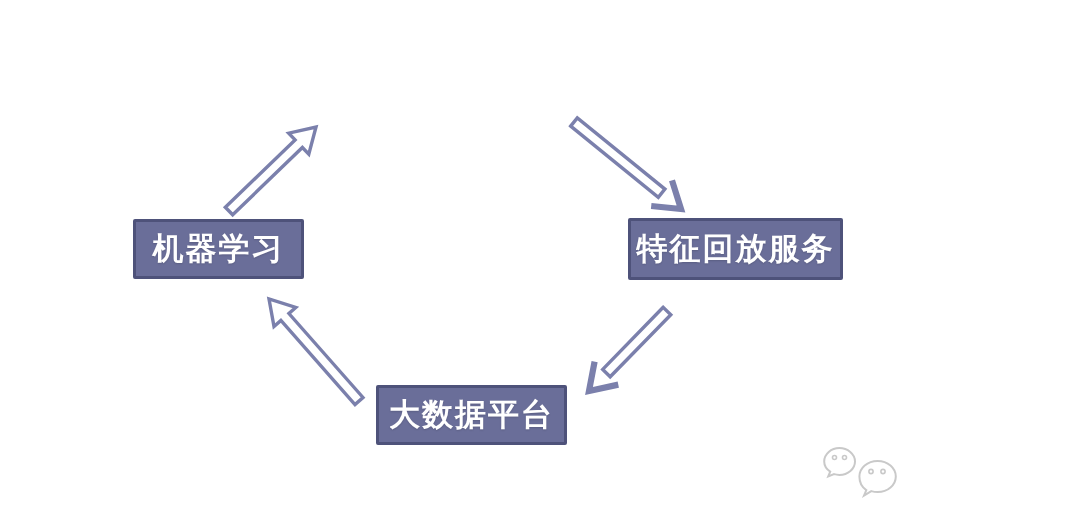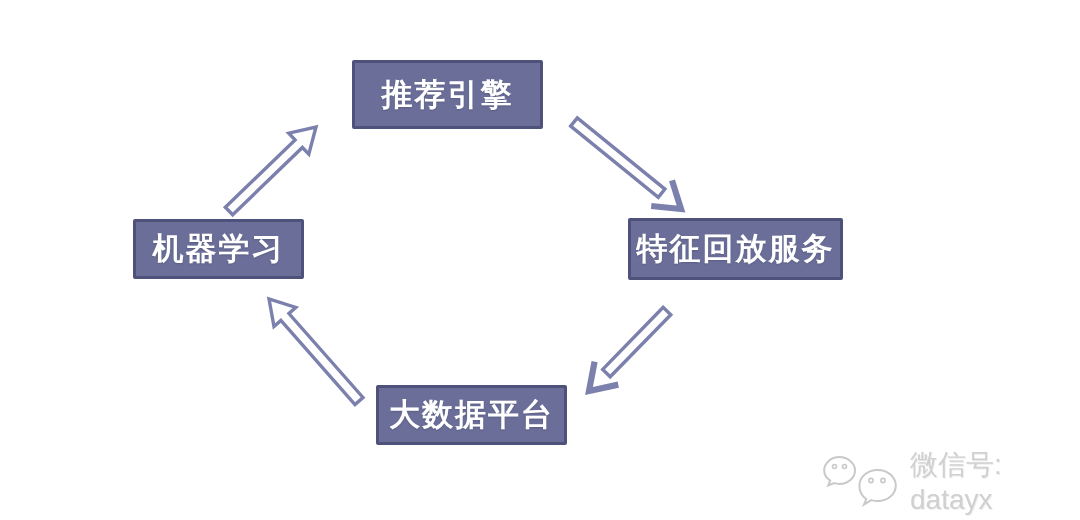--- a/index.html
+++ b/index.html
@@ -54,33 +54,31 @@
         <path d="M594.6 361.6 L589.0 391.0 L618.3 384.6" fill="none" stroke="#7b80ac" stroke-width="6.2" stroke-linejoin="miter"></path>
       </g>
       <g>
         <polygon points="363.0,397.5 288.9,313.5 295.8,307.4 269.0,299.0 274.0,326.6 280.9,320.5 355.0,404.5" fill="#ffffff" stroke="#7b80ac" stroke-width="3.4"></polygon>
       </g>
       <g>
         <polygon points="232.7,214.8 302.4,147.5 308.8,154.1 316.0,127.0 288.7,133.2 295.1,139.9 225.3,207.2" fill="#ffffff" stroke="#7b80ac" stroke-width="3.4"></polygon>
       </g>
     </svg>
 
-  <div class="node node-recommendation-engine">推荐引擎</div>
 
   <div class="node node-feature-replay-service">特征回放服务</div>
 
   <div class="node node-big-data-platform">大数据平台</div>
 
   <div class="node node-machine-learning">机器学习</div>
 
   <div class="watermark">
     <svg width="76" height="52" viewBox="0 0 76 52" xmlns="http://www.w3.org/2000/svg">
       <path d="M33 15.5c0 7.4-7 13.4-15.6 13.4c-1.9 0-3.7-.28-5.3-.78L6.2 30.5l2-4.9C4.6 23.2 2.2 19.6 2.2 15.5C2.2 8.1 9.2 2.1 17.4 2.1S33 8.1 33 15.5z" fill="#ffffff" stroke="#c9c9c9" stroke-width="2"></path>
       <circle cx="12.5" cy="11.5" r="2" fill="none" stroke="#c9c9c9" stroke-width="1.6"></circle>
       <circle cx="22.5" cy="11.5" r="2" fill="none" stroke="#c9c9c9" stroke-width="1.6"></circle>
       <path d="M73.8 30.5c0 8.6-8.1 15.6-18.1 15.6c-2.3 0-4.4-.33-6.4-.95L42 49.6l2.3-5.5c-4.2-2.8-6.9-7.2-6.9-13.6c0-8.6 8.1-15.6 18.2-15.6s18.2 7 18.2 15.6z" fill="#ffffff" stroke="#c9c9c9" stroke-width="2"></path>
       <circle cx="49" cy="25.5" r="2.1" fill="none" stroke="#c9c9c9" stroke-width="1.6"></circle>
       <circle cx="61" cy="25.5" r="2.1" fill="none" stroke="#c9c9c9" stroke-width="1.6"></circle>
     </svg>
-    <span>微信号: datayx</span>
   </div>
 
 </div>
 
 </body></html>

